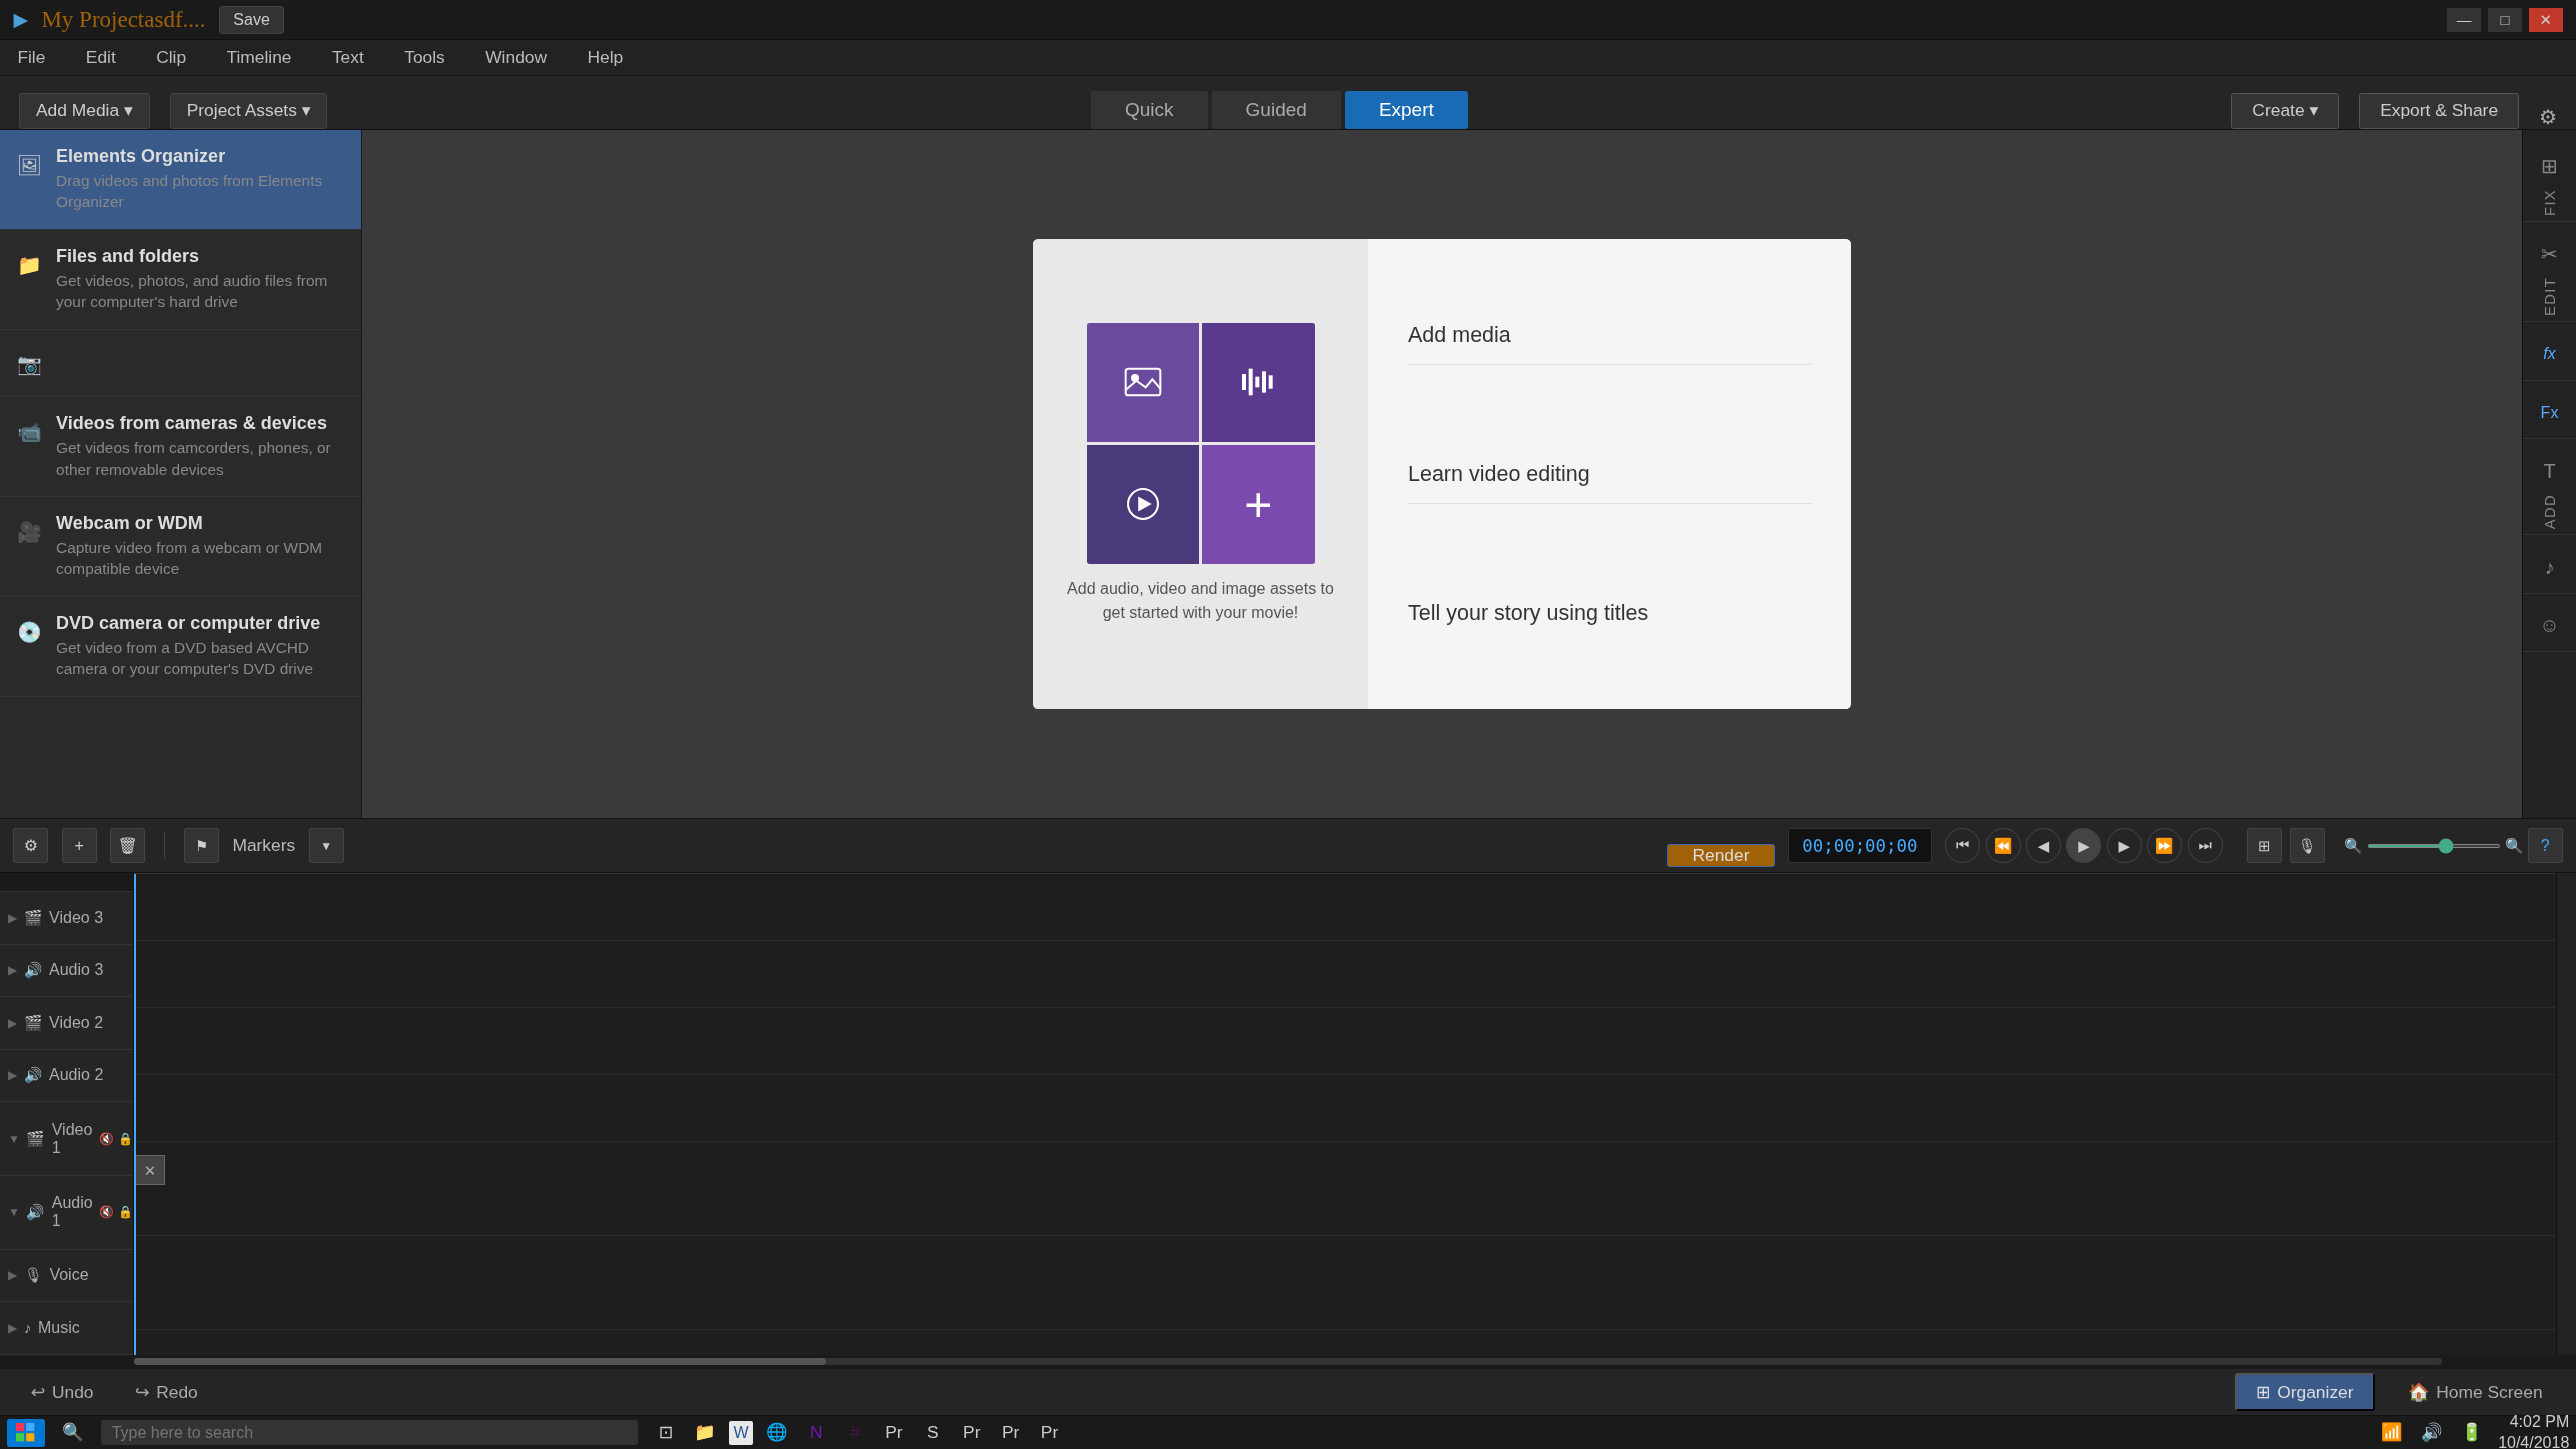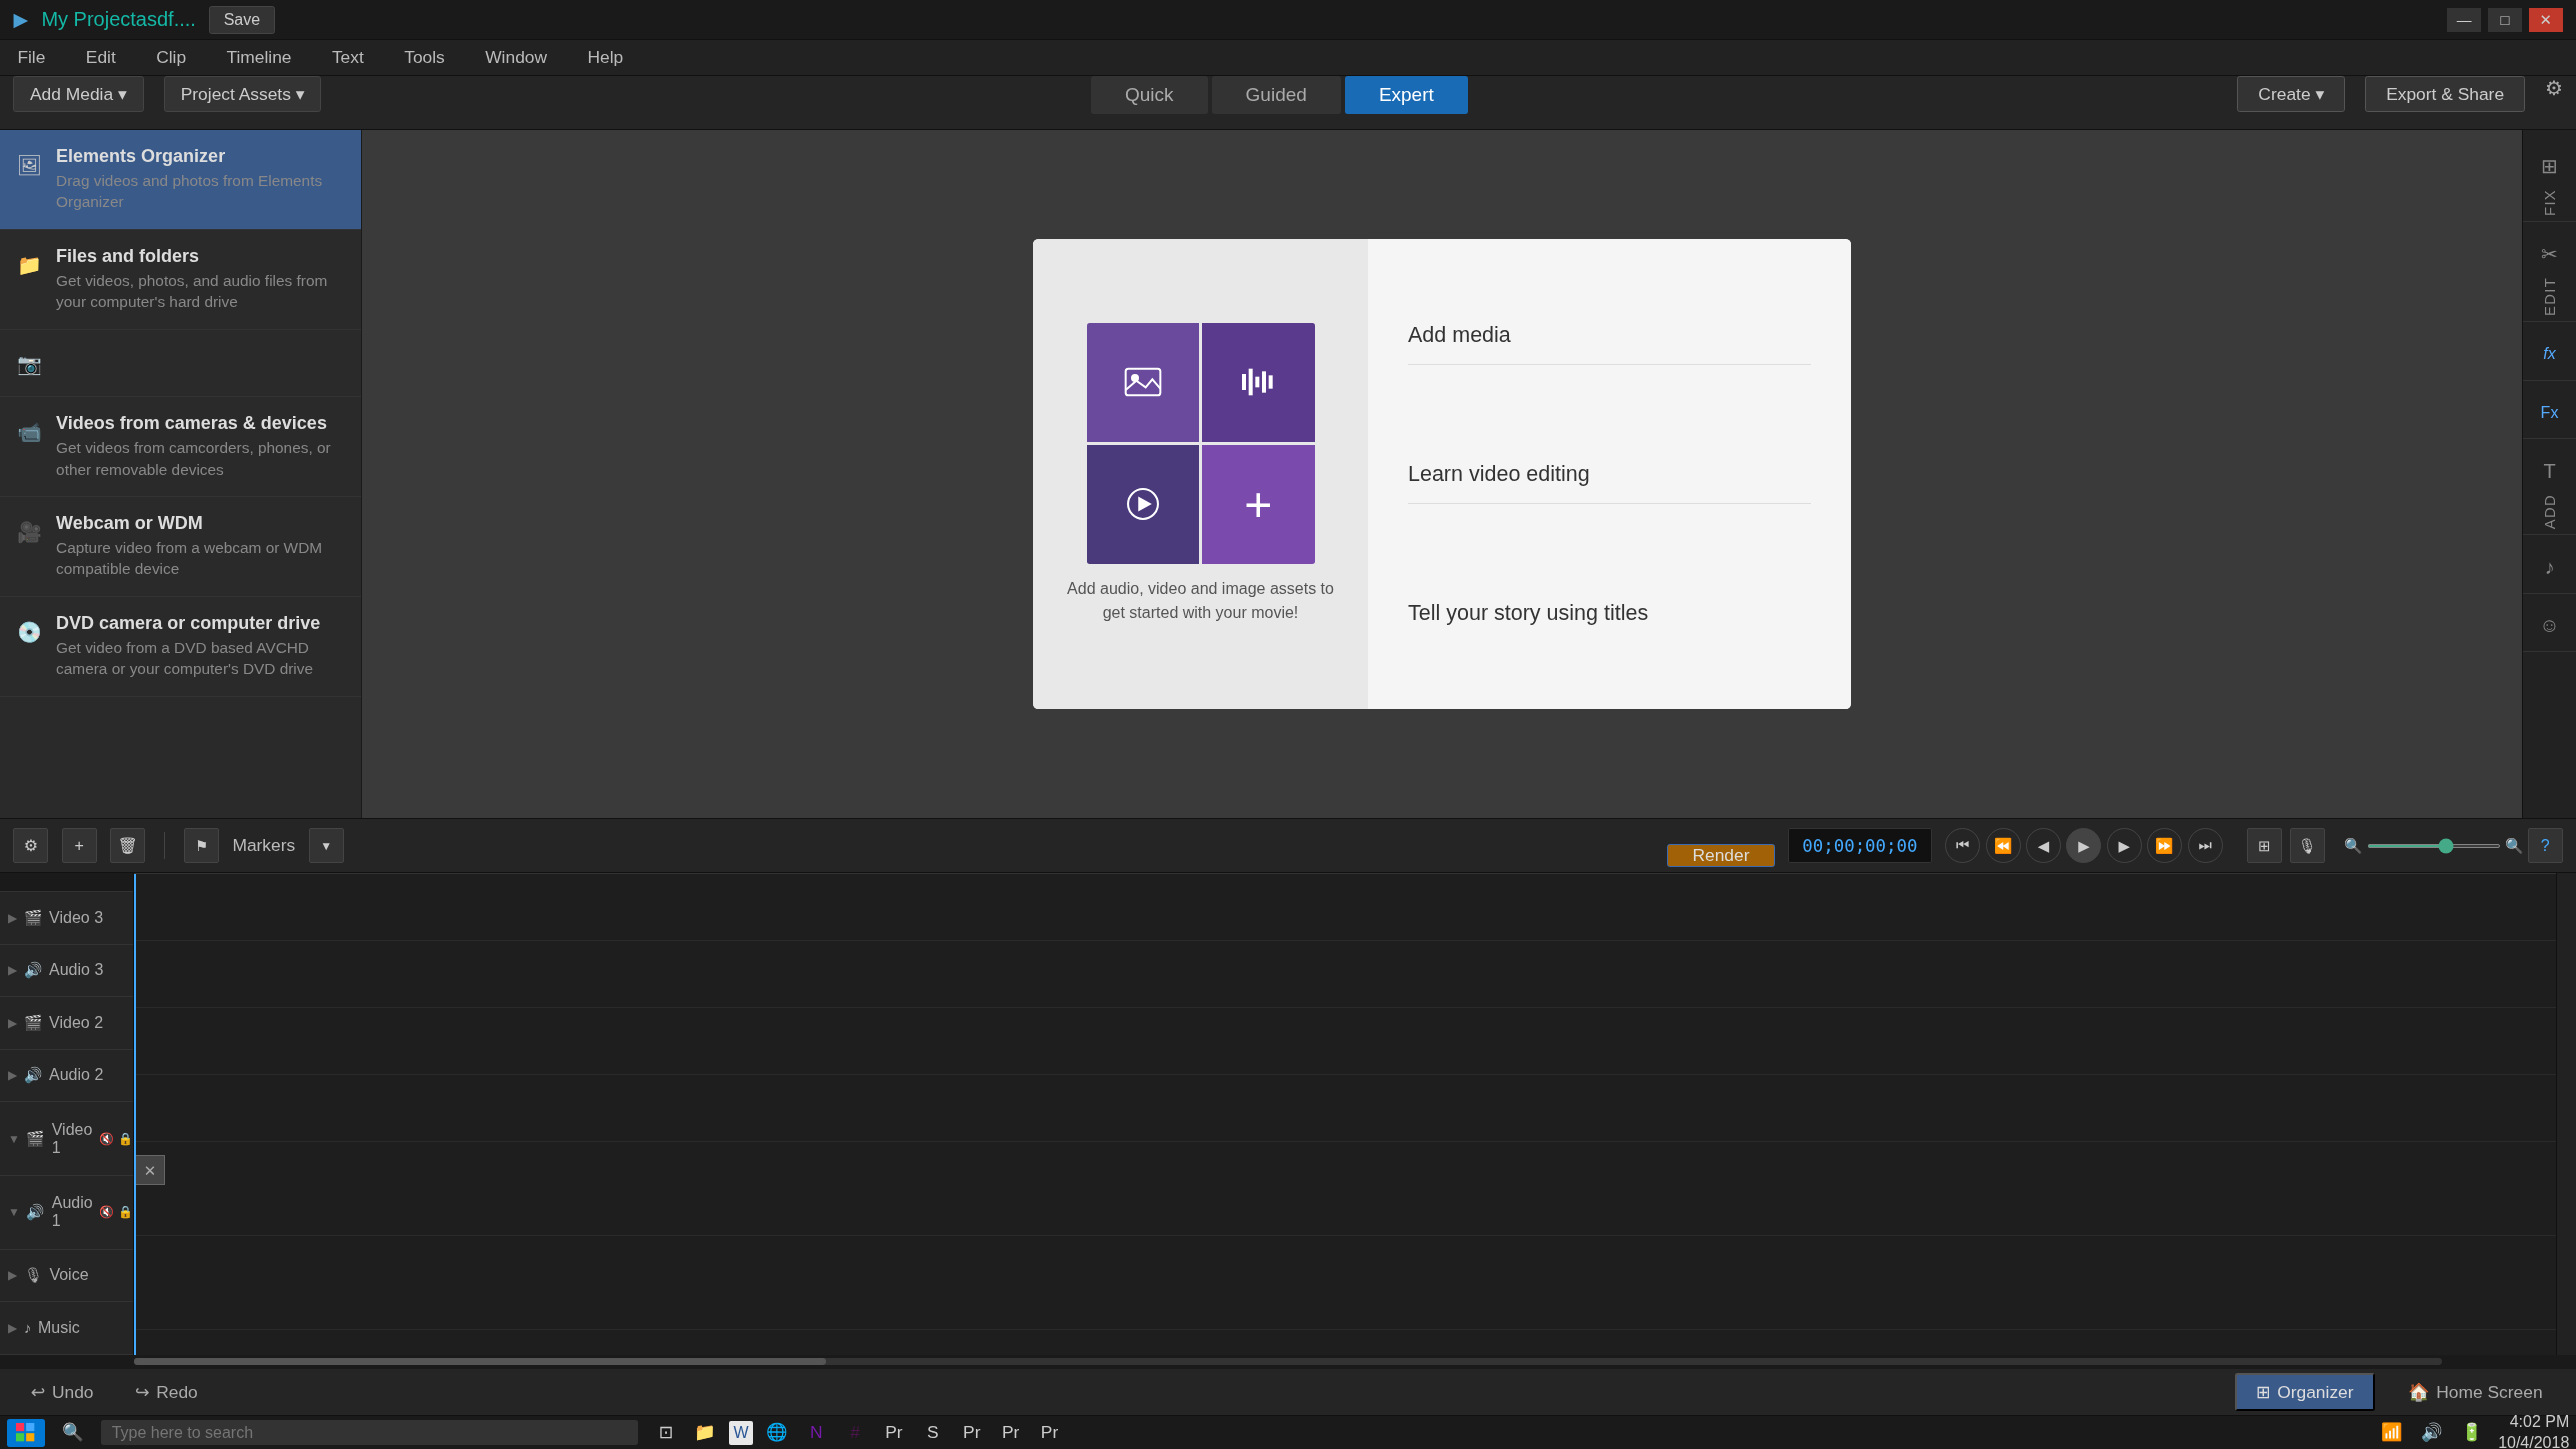--- a/index.html
+++ b/index.html
@@ -5,37 +5,37 @@
     * { margin: 0; padding: 0; box-sizing: border-box; }
     body { width: 2576px; height: 1449px; background: #2b2b2b; font-family: 'Segoe UI', Tahoma, sans-serif; overflow: hidden; color: #ccc; font-size: 19px; }
 
     
     #titlebar {
       width: 100%; height: 40px; background: #1a1a1a;
       display: flex; align-items: center; justify-content: space-between;
       padding: 0 13.4px; border-bottom: 0.7px solid #111;
     }
     #titlebar .left { display: flex; align-items: center; gap: 13.4px; }
-    #titlebar .title { color: #14b8a6; font-size: 20px; }
+    #titlebar .title { color: #a16207; font-size: 23px; font-family: Liberation Serif, serif; }
     #titlebar .win-controls { display: flex; gap: 6.7px; }
     #titlebar .win-btn { width: 34px; height: 24px; background: #333; border: none; color: #ccc; font-size: 14.8px; cursor: pointer; display: flex; align-items: center; justify-content: center; }
     #titlebar .win-btn.close { background: #c0392b; }
 
     
     #menubar {
       width: 100%; height: 36px; background: #222;
       display: flex; align-items: center; padding: 0 10.7px; gap: 27px;
       border-bottom: 0.7px solid #111;
     }
     #menubar .menu-item { color: #bbb; font-size: 17.4px; cursor: pointer; padding: 4px 6.7px; }
 
     
     #toolbar {
       width: 100%; height: 54px; background: #252525;
-      display: flex; align-items: flex-start; padding: 0 13px;
+      display: flex; align-items: flex-end; padding: 0 19px;
       border-bottom: 1.3px solid #111; gap: 20px;
     }
     .toolbar-btn {
       background: #333; border: 0.7px solid #444; color: #ccc;
       padding: 6.7px 16px; font-size: 17.4px; cursor: pointer; border-radius: 2.7px;
       display: flex; align-items: center; gap: 5.4px;
     }
     .toolbar-spacer { flex: 1; }
     .tab-group { display: flex; gap: 4px; }
     .tab { padding: 8px 34px; font-size: 19px; cursor: pointer; background: #333; border-radius: 2.7px; color: #aaa; }

